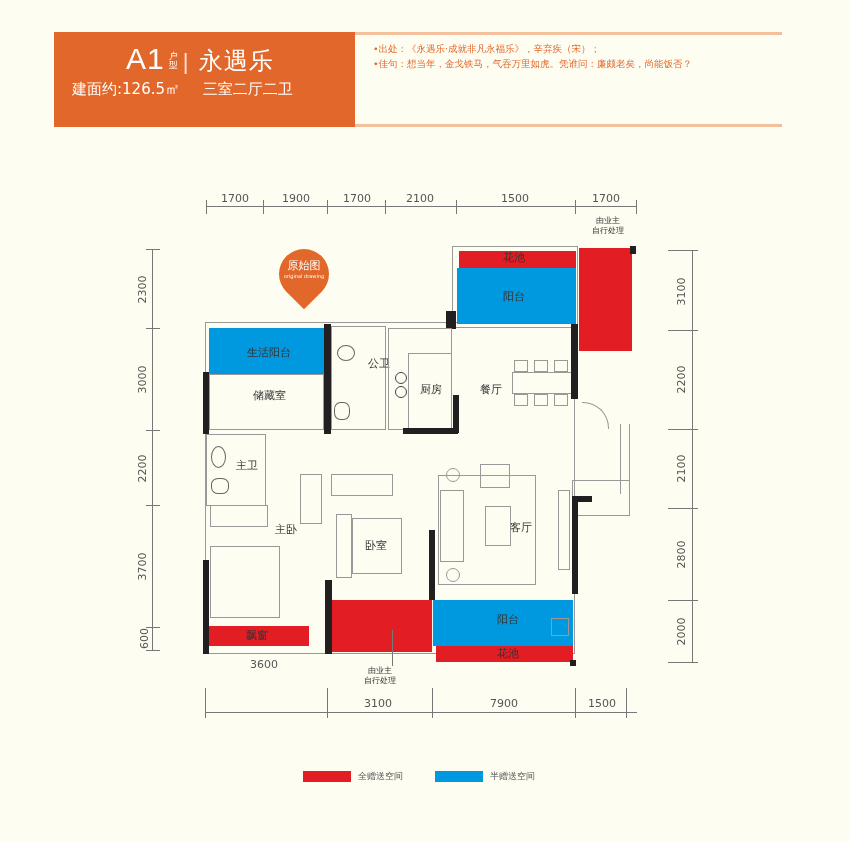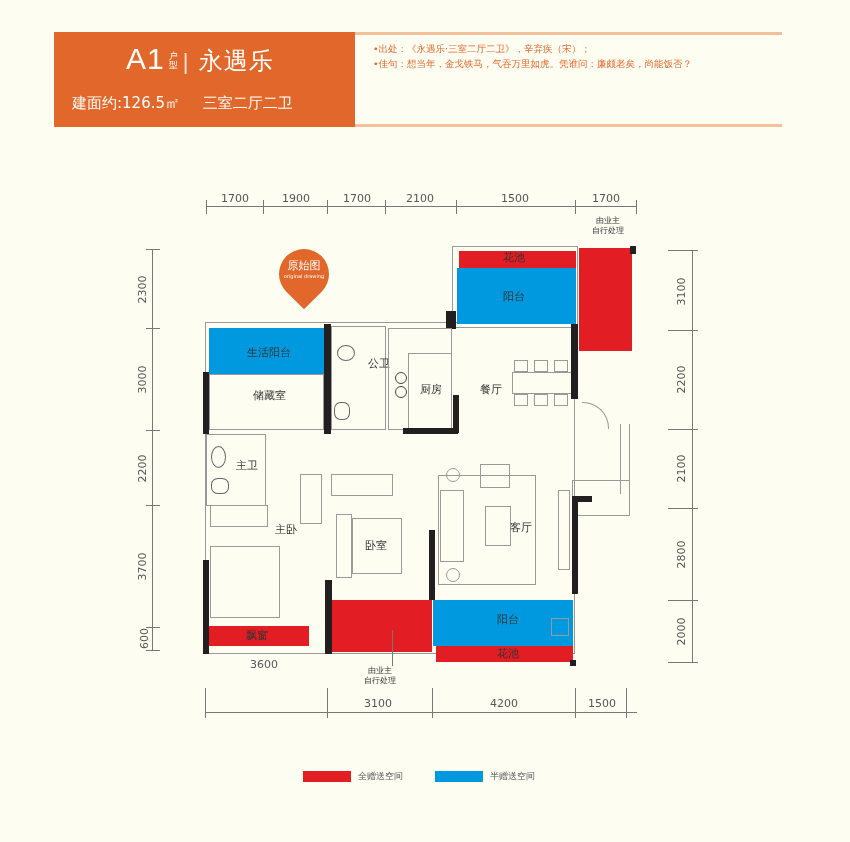--- a/index.html
+++ b/index.html
@@ -1,20 +1,20 @@
 <!DOCTYPE html>
 <html><head>
 <meta charset="utf-8">
 <style>
   html,body{margin:0;padding:0;}
   body{width:850px;height:842px;background:#fefdf2;position:relative;overflow:hidden;font-family:"DejaVu Sans",sans-serif;}
   .abs{position:absolute;}
   .hdr-box{left:54px;top:32px;width:301px;height:95px;background:#e1682a;color:#fff;}
   .hdr-title{left:72px;top:10px;font-size:30px;font-family:"Liberation Sans",sans-serif;letter-spacing:1px;}
-  .hdr-sub{left:18px;top:62px;font-size:15px;}
+  .hdr-sub{left:18px;top:48px;font-size:15px;}
   .hdr-right{left:355px;top:32px;width:427px;height:95px;border-top:3px solid #f3c09b;border-bottom:3px solid #f3c09b;box-sizing:border-box;}
   .hdr-right p{margin:0;padding:0 0 0 18px;font-size:9.5px;line-height:15px;color:#e1682a;}
   .hdr-right .wrap{padding-top:6px;}
   .dim{font-size:11px;color:#555;}
   .line{background:#777;}
   .wall{background:#231f20;}
   .thin{border:1.5px solid #999;box-sizing:border-box;}
   .red{background:#e21d24;}
   .blue{background:#0099e0;}
   .lbl{font-size:11px;color:#333;white-space:nowrap;}
@@ -30,21 +30,21 @@
     <span>A1</span><span style="font-size:9px;display:inline-block;width:10px;line-height:9px;vertical-align:middle;margin:0 4px">户型</span><span style="font-size:22px;opacity:.8">|</span>
     <span style="font-size:24px">永遇乐</span>
   </div>
   <div class="abs hdr-sub">
     <span>建面约:126.5㎡</span>
     <span style="margin-left:18px">三室二厅二卫</span>
   </div>
 </div>
 <div class="abs hdr-right">
   <div class="wrap">
-    <p>•出处：《永遇乐·三室二厅二卫》，辛弃疾（宋）；</p>
+    <p>•出处：《永遇乐·成就非凡永福乐》，辛弃疾（宋）；</p>
     <p>•佳句：想当年，金戈铁马，气吞万里如虎。凭谁问：廉颇老矣，尚能饭否？</p>
   </div>
 </div>
 
 <div class="abs line" style="left:206px;top:206px;width:430px;height:1px"></div>
 <div class="abs line" style="left:206px;top:200px;width:1px;height:14px"></div>
 <div class="abs line" style="left:263px;top:200px;width:1px;height:14px"></div>
 <div class="abs line" style="left:327px;top:200px;width:1px;height:14px"></div>
 <div class="abs line" style="left:385px;top:200px;width:1px;height:14px"></div>
 <div class="abs line" style="left:456px;top:200px;width:1px;height:14px"></div>
@@ -84,21 +84,21 @@
 <div class="abs dim" style="left:667px;top:625px;transform:rotate(-90deg)">2000</div>
 
 <div class="abs line" style="left:205px;top:712px;width:432px;height:1px"></div>
 <div class="abs line" style="left:205px;top:688px;width:1px;height:30px"></div>
 <div class="abs line" style="left:327px;top:688px;width:1px;height:30px"></div>
 <div class="abs line" style="left:432px;top:688px;width:1px;height:30px"></div>
 <div class="abs line" style="left:575px;top:688px;width:1px;height:30px"></div>
 <div class="abs line" style="left:626px;top:688px;width:1px;height:30px"></div>
 <div class="abs dim" style="left:250px;top:658px">3600</div>
 <div class="abs dim" style="left:364px;top:697px">3100</div>
-<div class="abs dim" style="left:490px;top:697px">4200</div>
+<div class="abs dim" style="left:490px;top:697px">7900</div>
 <div class="abs dim" style="left:588px;top:697px">1500</div>
 
 <div class="abs" style="left:279px;top:249px;width:50px;height:50px;background:#e1682a;border-radius:50% 50% 50% 0;transform:rotate(-45deg);"></div>
 <div class="abs" style="left:279px;top:258px;width:50px;text-align:center;color:#fff;font-size:11px">原始图</div>
 <div class="abs" style="left:279px;top:273px;width:50px;text-align:center;color:#fff;font-size:5px">original drawing</div>
 
 <div class="abs thin" style="left:205px;top:322px;width:370px;height:332px;background:#fefdf2"></div>
 
 <div class="abs thin" style="left:452px;top:246px;width:126px;height:82px"></div>
 <div class="abs red" style="left:459px;top:251px;width:117px;height:18px"></div>

